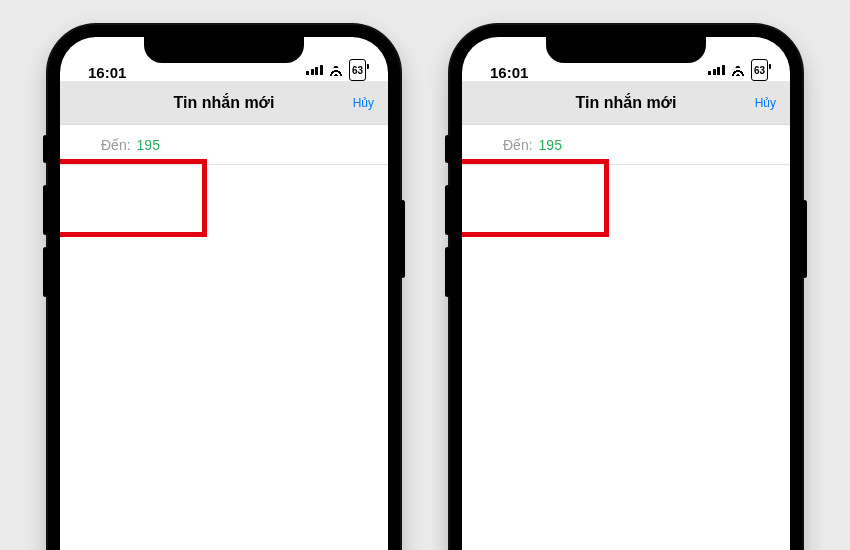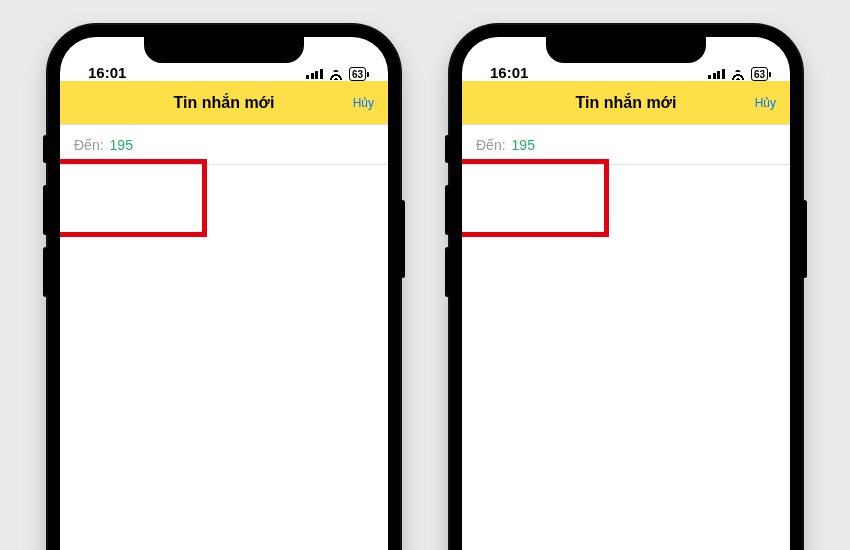--- a/index.html
+++ b/index.html
@@ -49,50 +49,50 @@
   .sig i:nth-child(3){height:8px} .sig i:nth-child(4){height:10px}
   .wifi { width:16px; height:12px; position:relative; }
   .wifi::before { content:""; position:absolute; inset:0;
     background:
       radial-gradient(circle at 50% 100%, #000 0 2px, transparent 2px),
       radial-gradient(circle at 50% 100%, transparent 4px, #000 4px 6px, transparent 6px),
       radial-gradient(circle at 50% 100%, transparent 8px, #000 8px 10px, transparent 10px);
     clip-path: polygon(0 100%, 50% 0, 100% 100%);
   }
   .batt {
-    height: 14px; padding: 0 2px;
+    height: 22px; padding: 0 2px;
     border: 1.5px solid #000; border-radius: 3px;
     font-size: 10px; font-weight: 700; line-height: 11px;
     display: inline-flex; align-items: center; position: relative;
   }
   .batt::after { content:""; position:absolute; right:-4px; top:4px; width:2px; height:5px; background:#000; border-radius:0 1px 1px 0; }
 
   
   .nav {
     height: 44px; flex: 0 0 44px;
     display: flex; align-items: center; justify-content: center;
-    border-bottom: 1px solid #dcdcdc; background:#fde047;
+    border-bottom: 1px solid #dcdcdc; background:#e5e5e5;
     position: relative;
   }
   .nav .title { font-size: 16px; font-weight: 600; }
   .nav .cancel {
     position: absolute; right: 14px; top: 0; bottom: 0;
     display: flex; align-items: center;
     color: #0079ff; font-size: 12px;
   }
 
   
   .to-row {
     height: 40px; flex: 0 0 40px;
     display: flex; align-items: center;
     padding: 0 14px; gap: 6px;
     border-bottom: 1px solid #e2e2e2;
     font-size: 14px;
   }
-  .to-row .lbl { color: #9a9a9a; }
+  .to-row .lbl { color: #9a9a9a; margin-left: 27px; }
   .to-row .val { color: #27ae60; }
 
   
   .body-area { flex: 1 1 auto; position: relative; background: #fff; }
 
   
   .anno {
     position: absolute; left: 50%; top: 160px; transform: translateX(-50%);
     color: #d62527; font-size: 16px; white-space: nowrap; text-align: center;
   }

